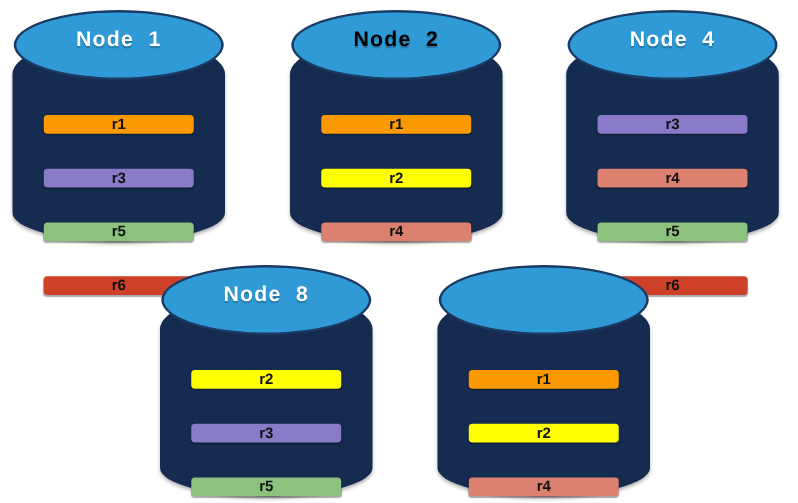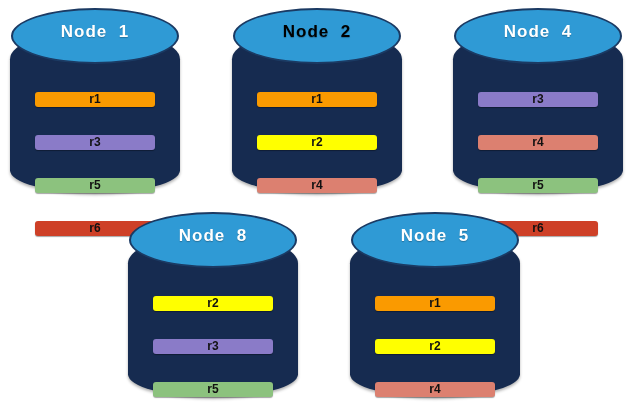--- a/index.html
+++ b/index.html
@@ -130,20 +130,19 @@
       <div class="replica-stack">
         <div class="replica" style="background: rgb(255, 255, 0);">r2</div>
         <div class="replica" style="background: rgb(138, 123, 200);">r3</div>
         <div class="replica" style="background: rgb(140, 194, 126);">r5</div>
         <div class="replica" style="background: rgb(206, 64, 39);">r6</div>
       </div>
     </div>
     <div class="node" style="left: 350px; top: 212px;">
       <div class="node-body" style="background: rgb(22, 43, 80);"></div>
       <div class="node-top" style="background: rgb(47, 154, 213);"></div>
-      <div class="node-label" style="color: rgb(255, 255, 255);">Node  5</div>
       <div class="replica-stack">
         <div class="replica" style="background: rgb(250, 154, 0);">r1</div>
         <div class="replica" style="background: rgb(255, 255, 0);">r2</div>
         <div class="replica" style="background: rgb(220, 128, 112);">r4</div>
       </div>
     </div>
   </div>
 
 </body></html>

